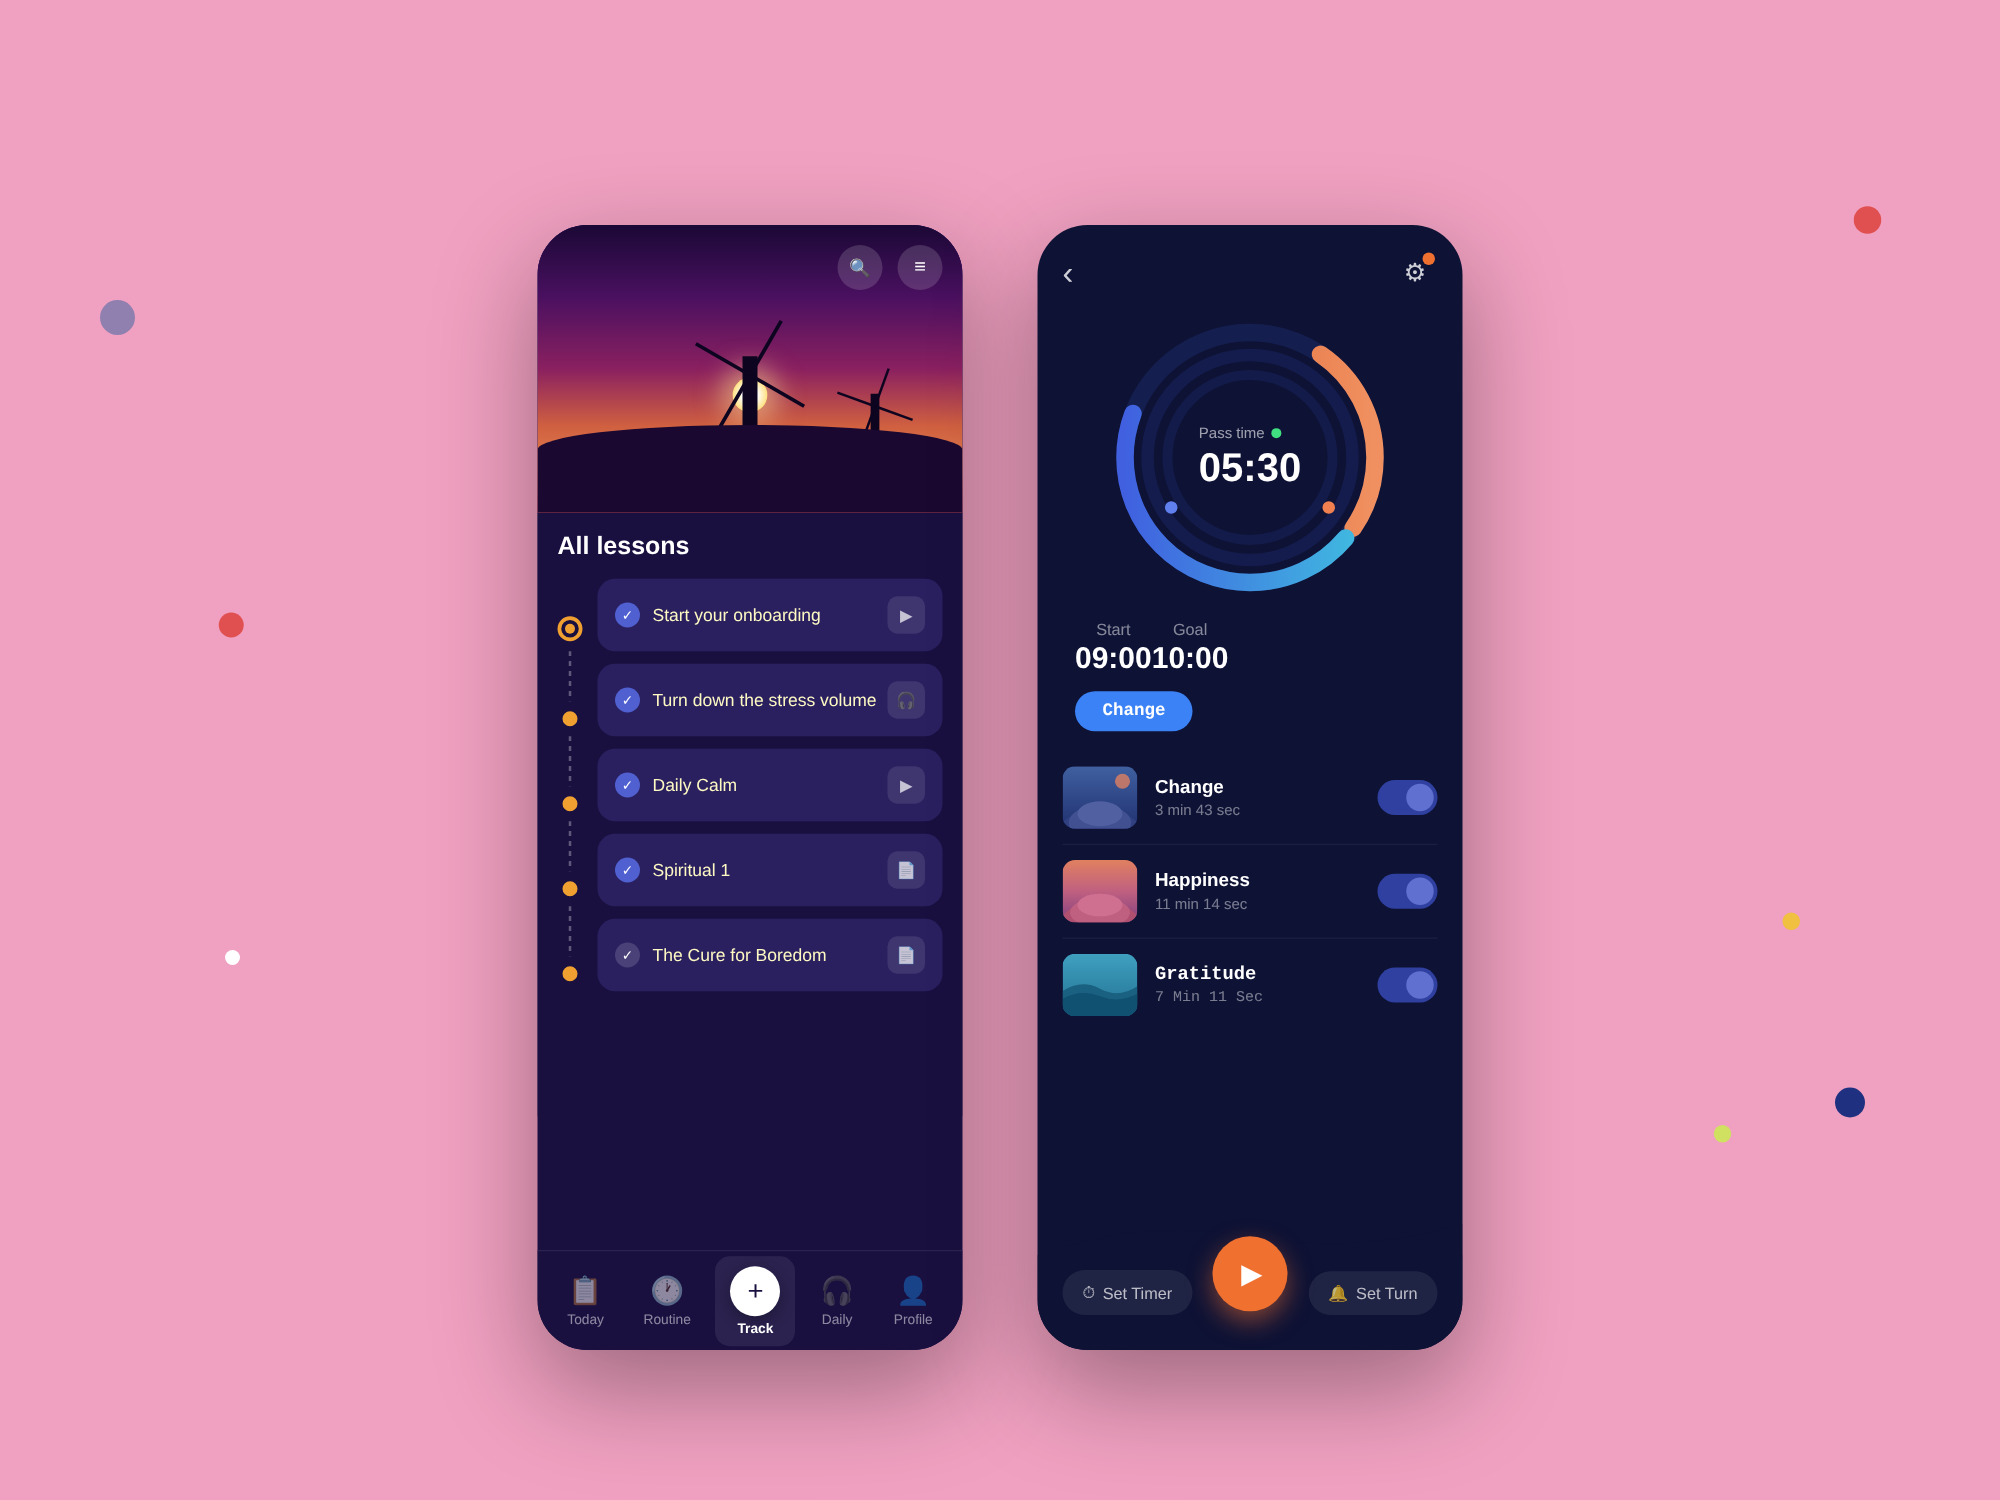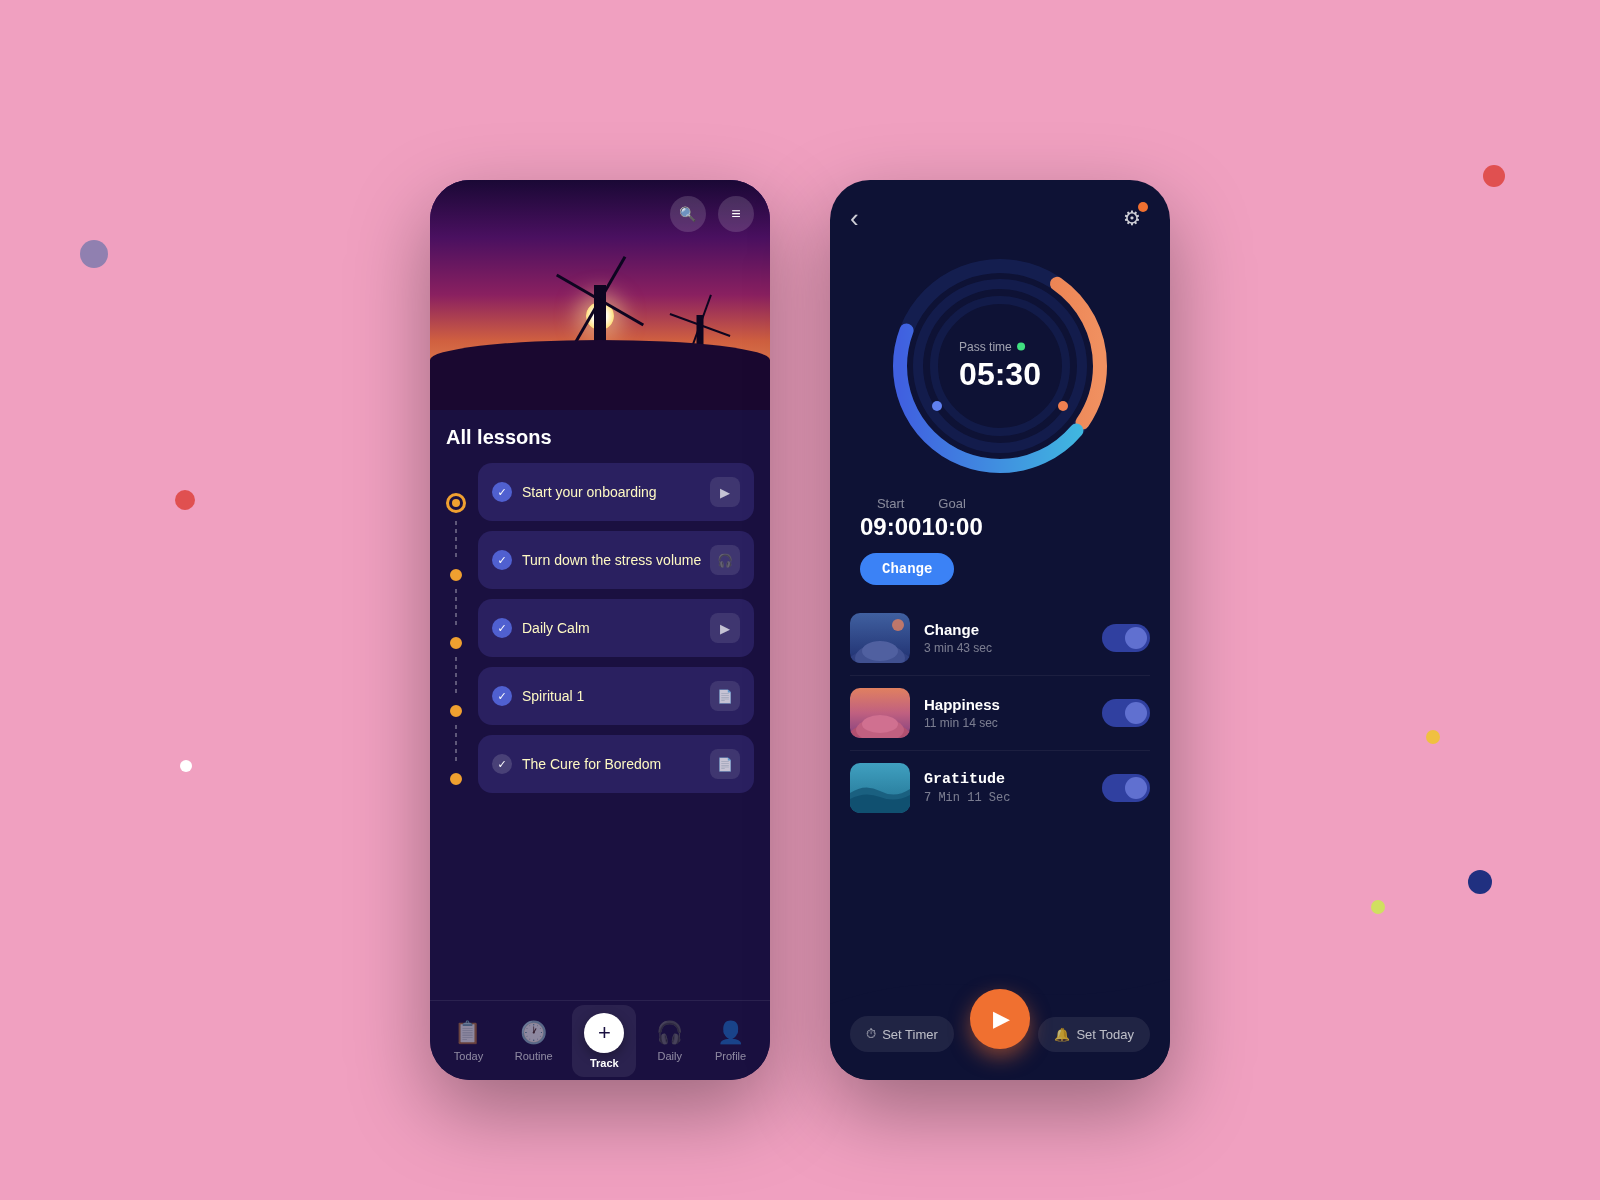--- a/index.html
+++ b/index.html
@@ -841,20 +841,20 @@
         <div class="bottom-controls" style="position:relative;height:60px;">
           <button class="control-btn">
             <span>⏱</span>
             <span>Set Timer</span>
           </button>
           <button class="play-btn">
             <span class="play-icon">▶</span>
           </button>
           <button class="control-btn">
             <span>🔔</span>
-            <span>Set Today</span>
+            <span>Set Turn</span>
           </button>
         </div>
       </div>
     </div>
   </div>
 
 </div>
 
 </body></html>

